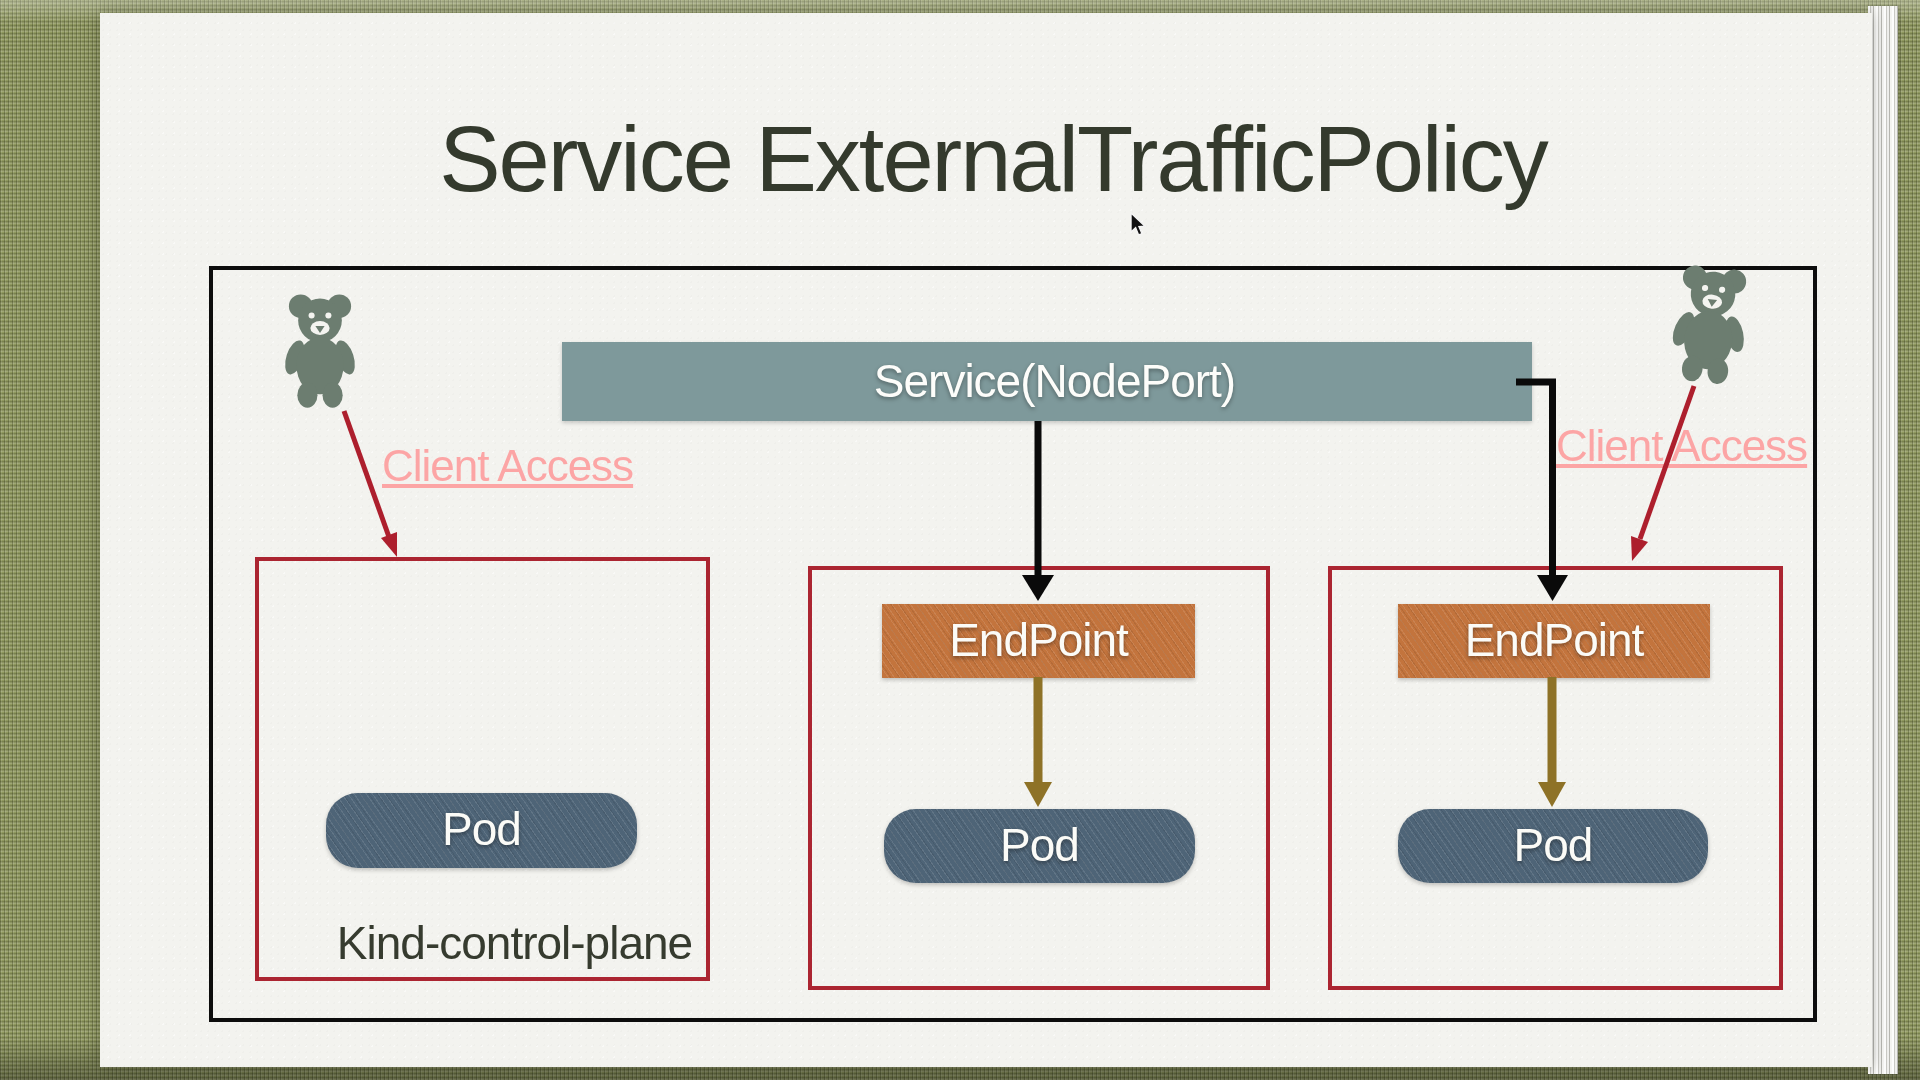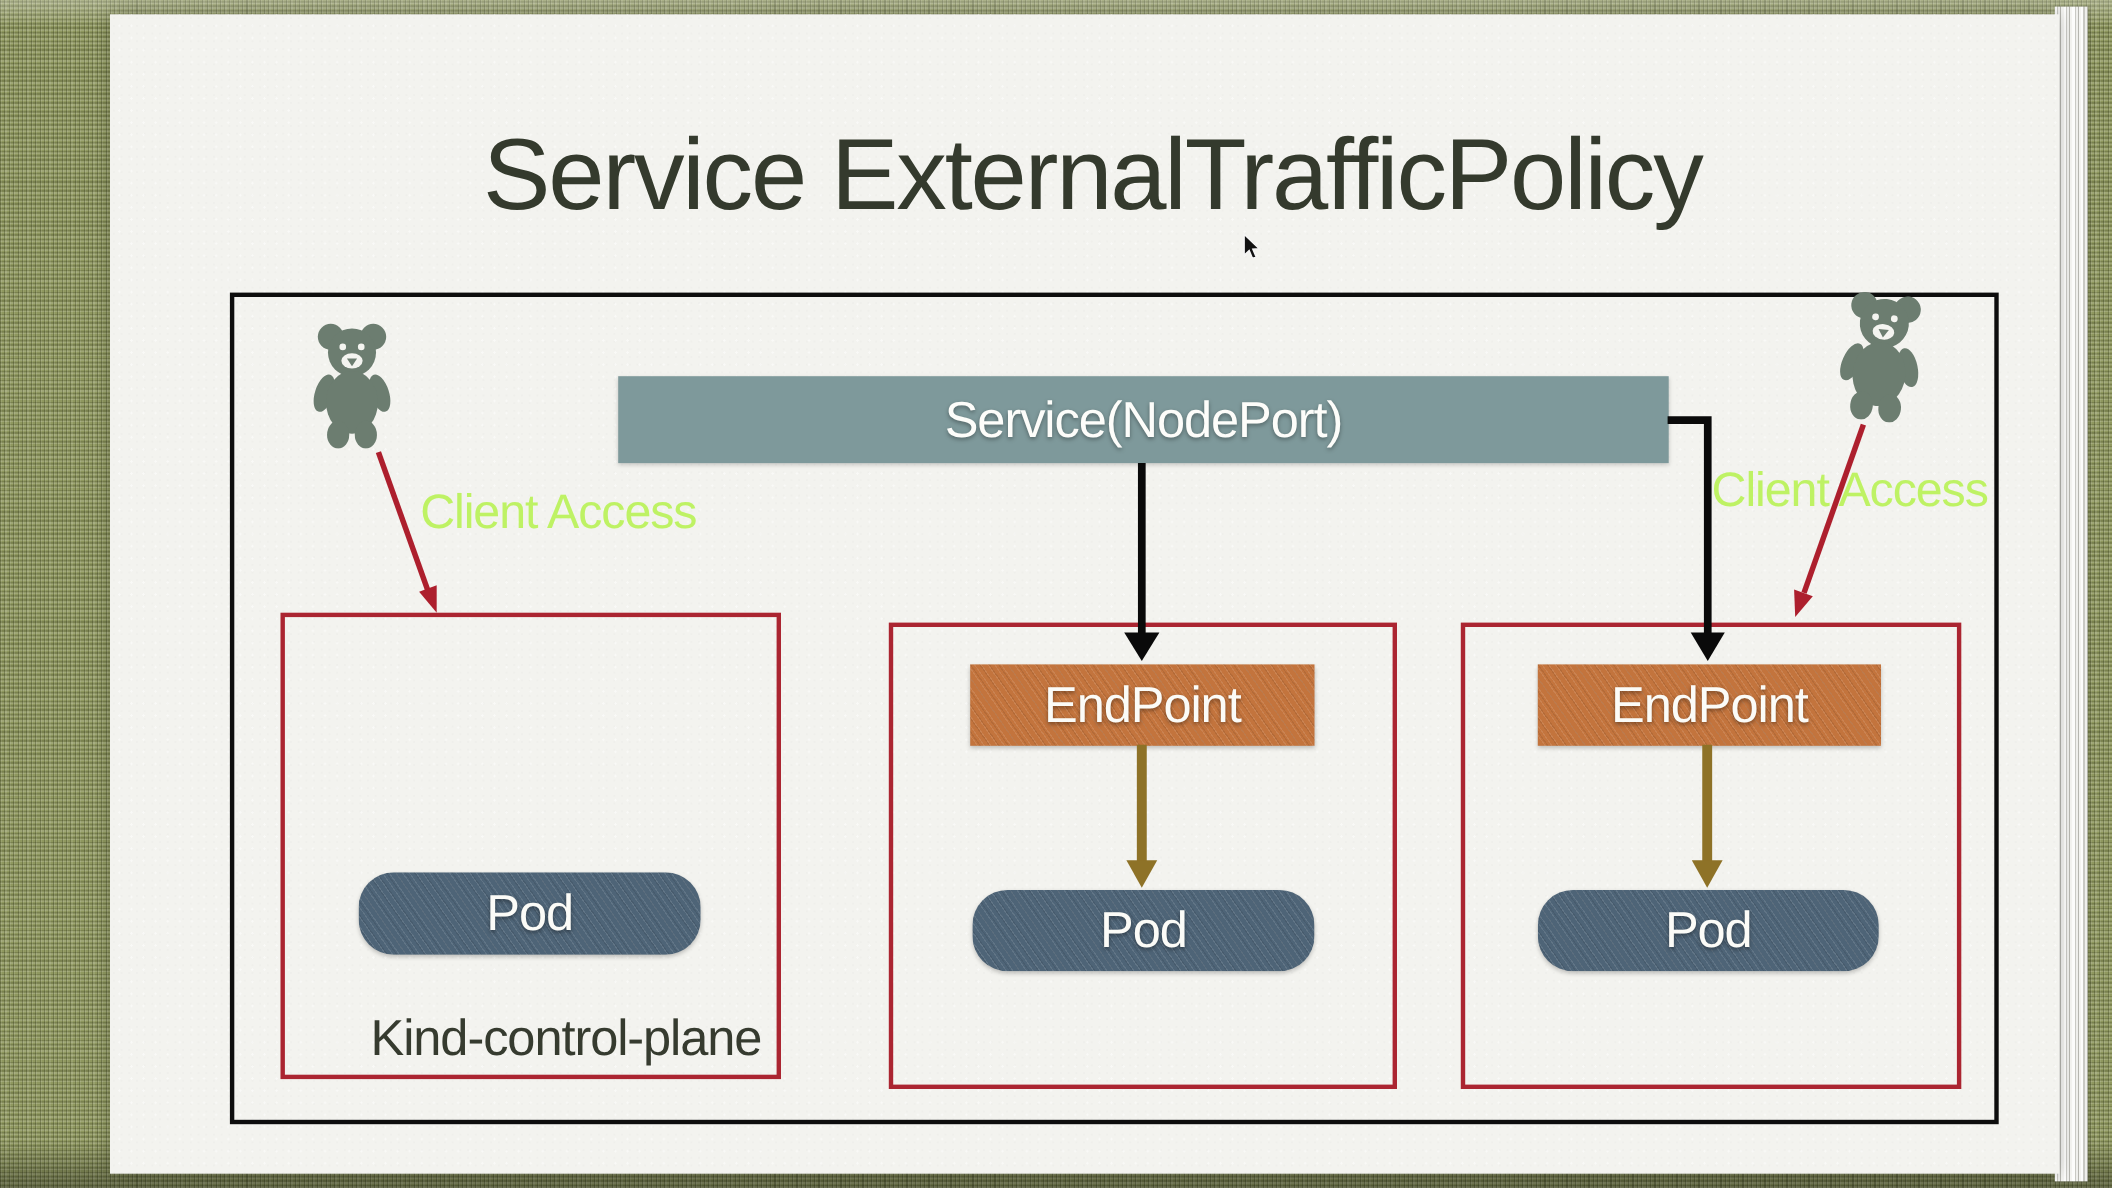--- a/index.html
+++ b/index.html
@@ -39,21 +39,21 @@
   .title{position:absolute;left:0;top:106px;width:1920px;text-align:center;
     font-size:92px;line-height:106px;font-weight:400;letter-spacing:-2px;
     color:#343a2d;margin-left:33px;}
 
   
   .frame{position:absolute;left:209px;top:266px;width:1608px;height:756px;
     border:4px solid #0d0d0d;box-sizing:border-box;}
 
   
   .service-bar{position:absolute;left:562px;top:342px;width:955px;height:79px;
-    background:#7e999b;box-shadow:0 2px 4px rgba(0,0,0,0.18);}
+    background:#7e999b;box-shadow:0 2px 4px rgba(0,0,0,0.18);padding-left:15px;}
   .service-bar span{display:block;width:100%;height:100%;line-height:79px;text-align:center;
     color:#fdfdfa;font-size:46px;letter-spacing:-1px;text-shadow:0 2px 4px rgba(0,0,0,0.35);}
 
   
   .node{position:absolute;border:4px solid #ab2531;box-sizing:border-box;background:transparent;}
   .node-1{left:255px;top:557px;width:455px;height:424px;}
   .node-2{left:808px;top:566px;width:462px;height:424px;}
   .node-3{left:1328px;top:566px;width:455px;height:424px;}
   .node-label{position:absolute;left:0;width:100%;text-align:center;
     font-size:46px;letter-spacing:-1px;color:#363b2f;padding-left:32px;}
@@ -72,21 +72,21 @@
   .endpoint span{line-height:72px;border-radius:23px;}
   .pod{background-color:#4e6477;border-radius:32px;}
   .pod span{line-height:73px;}
   .node-1 .pod{left:67px;top:232px;width:311px;height:75px;}
   .node-2 .endpoint{left:70px;top:34px;width:313px;}
   .node-2 .pod{left:72px;top:239px;width:311px;height:74px;}
   .node-3 .endpoint{left:66px;top:34px;width:312px;}
   .node-3 .pod{left:66px;top:239px;width:310px;height:74px;}
 
   
-  .client-access{position:absolute;font-size:44px;letter-spacing:-1px;color:#bef264;}
+  .client-access{position:absolute;font-size:44px;letter-spacing:-1px;color:#fca5a5;text-decoration:underline;}
   .ca-left{left:382px;top:441px;}
   .ca-right{left:1556px;top:421px;}
 
   
   .arrows{position:absolute;left:0;top:0;}
 
   
   .bear{position:absolute;color:#6c7d70;}
   .bear-left{left:278px;top:290px;width:84px;height:118px;}
   .bear-right{left:1666px;top:263px;width:88px;height:120px;transform:rotate(6deg);}

